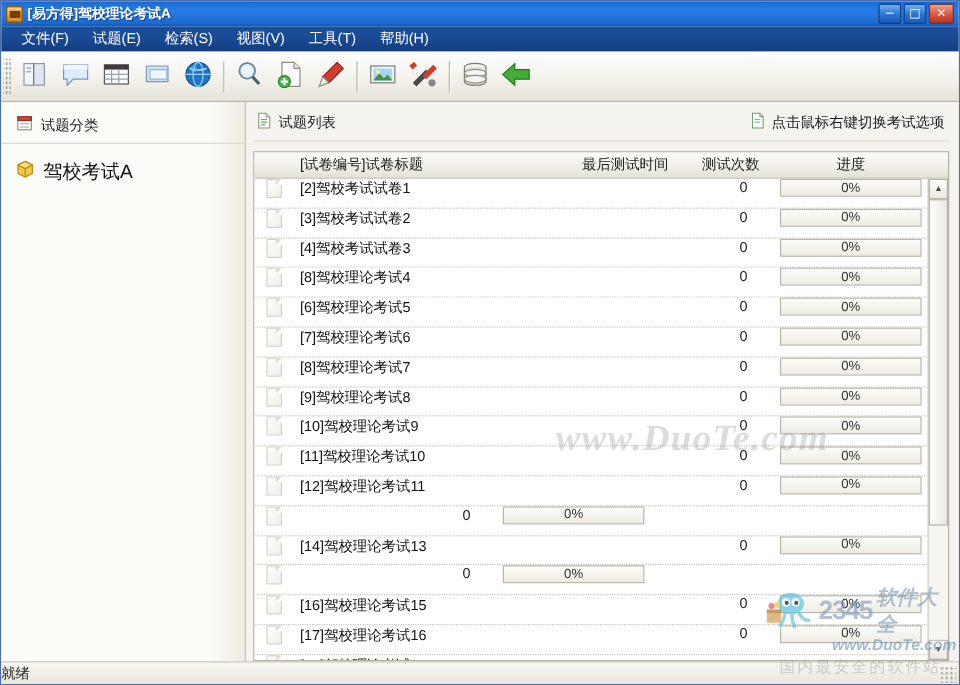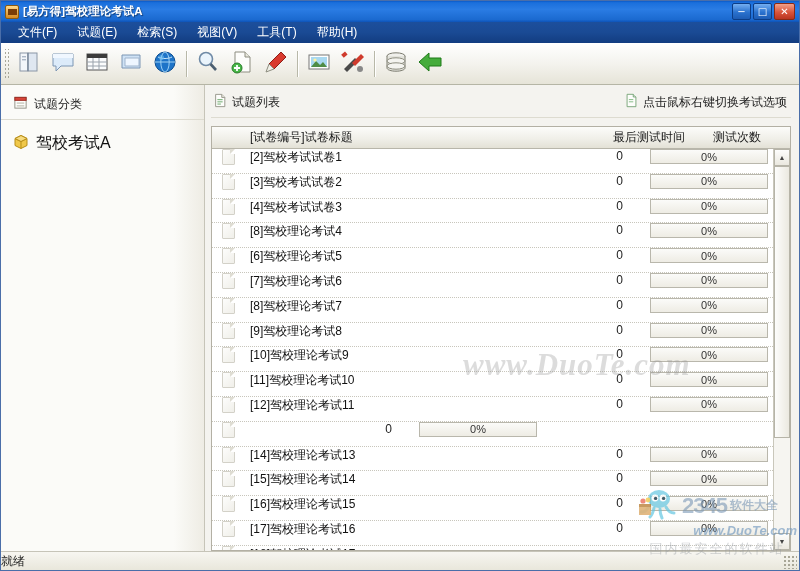--- a/index.html
+++ b/index.html
@@ -284,22 +284,23 @@
     opacity: .82;
   }
   .wm-row1 { display: flex; align-items: center; gap: 3px; }
   .wm-2345 {
     font-family: "Liberation Sans", sans-serif;
     font-weight: bold; font-size: 22px;
     color: rgba(120,150,180,.72);
     letter-spacing: -1px;
   }
   .wm-soft {
-    font-size: 12px; font-weight: bold;
+    font-size: 17px; font-weight: bold;
     color: rgba(120,150,180,.72);
+    font-style: italic;
   }
   .wm-duote {
     font-family: "Liberation Sans", sans-serif;
     font-weight: bold; font-style: italic;
     font-size: 13px;
     color: rgba(110,150,190,.78);
     text-align: right;
     margin-top: -2px;
   }
   .wm-slogan {
@@ -525,20 +526,21 @@
           <span>点击鼠标右键切换考试选项</span>
         </div>
       </div>
 
       <div class="list-wrap">
         <div class="thead">
           <div class="th c-icon"></div>
           <div class="th c-title">[试卷编号]试卷标题</div>
           <div class="th c-time">最后测试时间</div>
           <div class="th c-count">测试次数</div>
+          <div class="th c-prog">进度</div>
           <div class="th c-sb"></div>
         </div>
 
         <div class="tbody">
           <div class="rows" id="rows">
               <div class="row">
                 <div class="th c-icon">
                   <div class="doc-icon"></div>
                 </div>
                 <div class="th c-title">[2]驾校考试试卷1</div>
@@ -676,21 +678,20 @@
                 <div class="th c-time"></div>
                 <div class="th c-count">0</div>
                 <div class="th c-prog">
                   <div class="progbar">0%</div>
                 </div>
               </div>
               <div class="row">
                 <div class="th c-icon">
                   <div class="doc-icon"></div>
                 </div>
-                <div class="th c-title">[15]驾校理论考试14</div>
                 <div class="th c-time"></div>
                 <div class="th c-count">0</div>
                 <div class="th c-prog">
                   <div class="progbar">0%</div>
                 </div>
               </div>
               <div class="row">
                 <div class="th c-icon">
                   <div class="doc-icon"></div>
                 </div>

